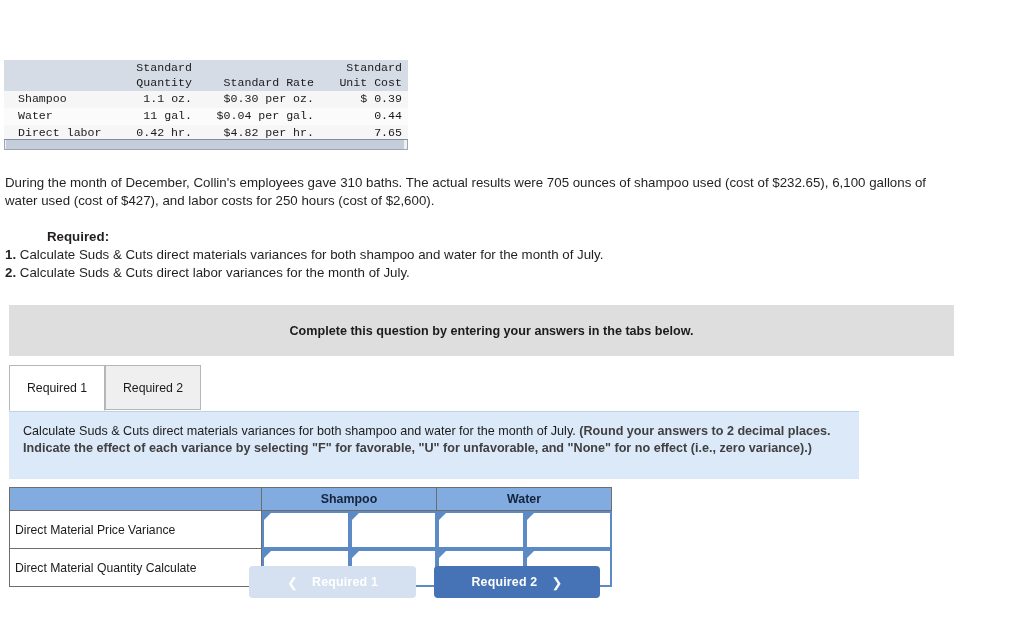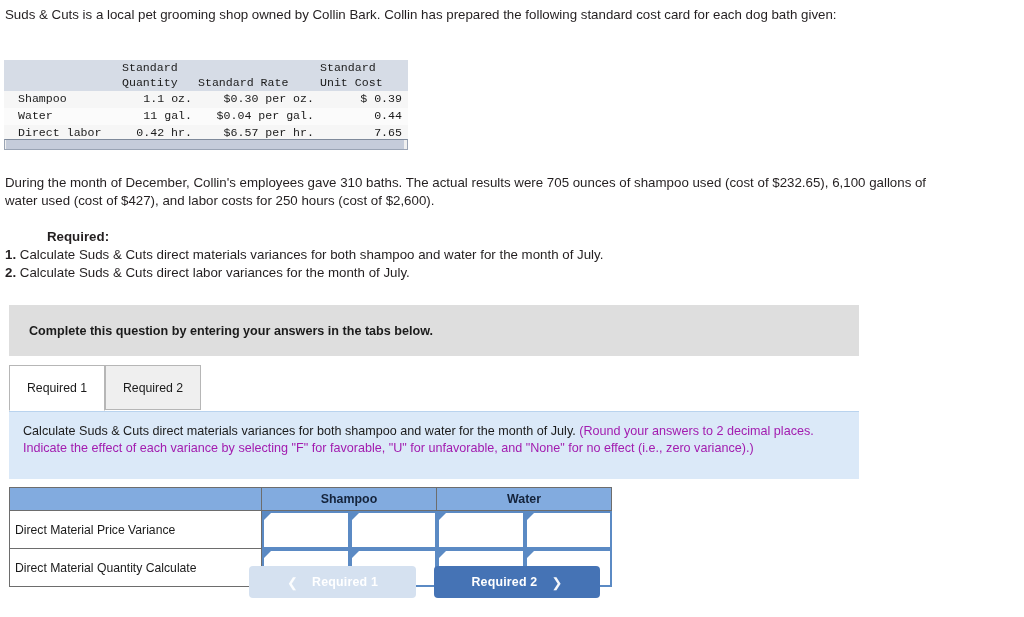--- a/index.html
+++ b/index.html
@@ -29,21 +29,21 @@
     font-size: 11.6px;
     width: 404px;
     table-layout: fixed;
   }
   table.cost-card th {
     background: #d6dce6;
     font-weight: normal;
     padding: 1px 6px 1px 0;
     vertical-align: bottom;
     line-height: 14.5px;
-    text-align: left;
+    text-align: right;
     white-space: pre-line;
     color: #1a1a1a;
   }
   table.cost-card th.lbl { text-align: left; }
   table.cost-card td {
     padding: 1px 6px 1px 0;
     line-height: 14.8px;
     text-align: right;
     color: #1a1a1a;
     background: #f6f6f6;
@@ -79,23 +79,23 @@
     position: absolute; left: 5px; top: 228px; width: 800px;
     font-size: 13.3px; line-height: 17px;
   }
   .required-block .hdr { font-weight: bold; margin-left: 42px; }
   .required-block .item { margin-top: 1px; }
   .required-block .item b { font-weight: bold; }
 
   
   .callout {
     position: absolute; left: 9px; top: 305px;
-    width: 850px; height: 51px;
+    width: 945px; height: 51px;
     background: #dedede;
-    display: flex; align-items: center;
+    display: flex; align-items: center; justify-content: center;
   }
   .callout .txt {
     padding-left: 20px;
     font-size: 12.6px;
     font-weight: bold;
     color: #1b1b1b;
   }
 
   
   .tabs {
@@ -129,21 +129,21 @@
     width: 850px; height: 68px;
     background: #dbe9f8;
     border-top: 1px solid #b9d3ee;
   }
   .bluepanel .inner {
     padding: 11px 14px 0 14px;
     font-size: 12.6px;
     line-height: 16.6px;
     color: #1b1b1b;
   }
-  .bluepanel .red { color: #a21caf; }
+  .bluepanel .red { color: #404040; font-weight: bold; }
 
   
   .answers {
     position: absolute; left: 9px; top: 487px;
     width: 600px;
     border-collapse: collapse;
     table-layout: fixed;
     font-size: 12.2px;
   }
   .answers th, .answers td {
@@ -211,21 +211,20 @@
     color: #ffffff;
     cursor: pointer;
   }
   .chev { font-size: 13px; font-weight: normal; opacity: .95; }
 </style>
 </head>
 <body>
 
 <div class="page">
 
-  <div class="intro">Suds &amp; Cuts is a local pet grooming shop owned by Collin Bark. Collin has prepared the following standard cost card for each dog bath given:</div>
 
   <div class="cost-card-wrap">
     <table class="cost-card">
       <colgroup>
         <col class="col-item">
           <col class="col-qty">
           <col class="col-rate">
           <col class="col-cost">
       </colgroup>
       <thead>
@@ -247,21 +246,21 @@
         </tr>
         <tr class="alt">
           <td class="lbl">Water</td>
           <td>11 gal.</td>
           <td>$0.04 per gal.</td>
           <td>0.44</td>
         </tr>
         <tr>
           <td class="lbl">Direct labor</td>
           <td>0.42 hr.</td>
-          <td>$6.57 per hr.</td>
+          <td>$4.82 per hr.</td>
           <td>7.65</td>
         </tr>
       </tbody>
     </table>
   </div>
 
   <div class="hscroll">
     <div class="thumb"></div>
   </div>
 

